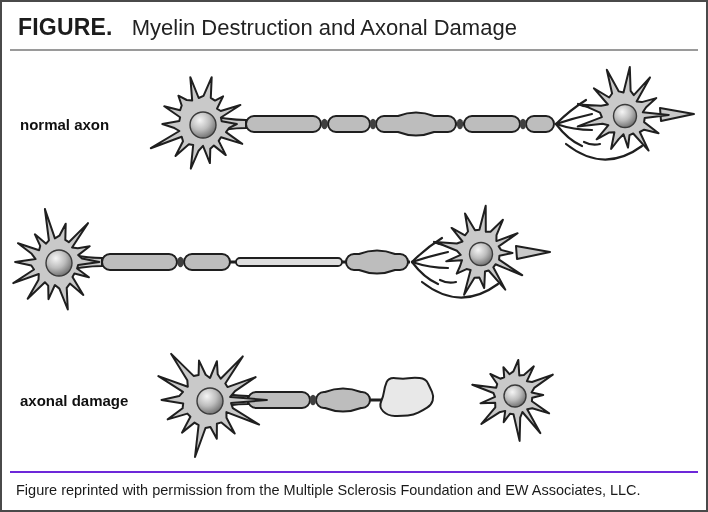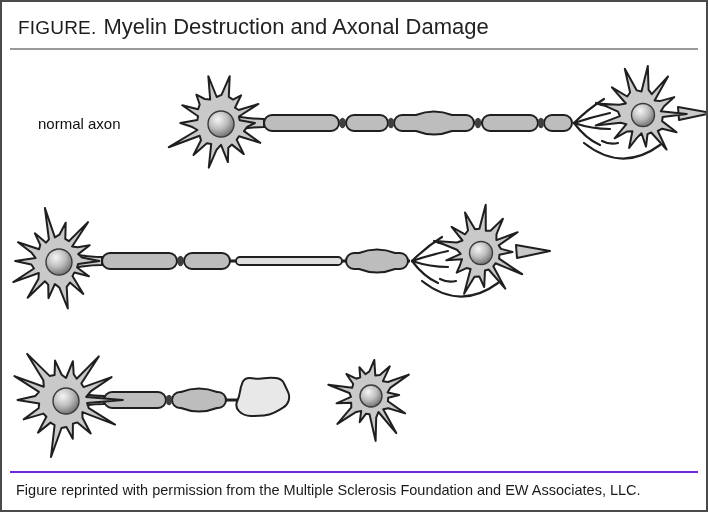--- a/index.html
+++ b/index.html
@@ -4,26 +4,26 @@
 <style>
   html,body{margin:0;padding:0;background:#ffffff;}
   .page{
     width:708px;height:512px;box-sizing:border-box;
     border:2px solid #4a4a4a;background:#ffffff;
     display:flex;flex-direction:column;
     font-family:"Liberation Sans",sans-serif;color:#1c1c1c;
     overflow:hidden;
   }
   .header{padding:12px 16px 8px 16px;}
-  .title-label{font-weight:normal;font-size:19px;letter-spacing:.2px;}
-  .title-text{font-size:22px;margin-left:7px;color:#222;}
+  .title-label{font-weight:bold;font-size:23px;letter-spacing:.2px;}
+  .title-text{font-size:22px;margin-left:19px;color:#222;}
   .divider{border-top:2px solid #9a9a9a;margin:0 8px;}
   .rows{flex:1;display:flex;flex-direction:column;justify-content:space-around;padding:4px 0 2px 0;}
   .row{display:flex;align-items:center;}
-  .row-label{width:126px;padding-left:36px;font-weight:normal;font-size:15px;color:#101010;flex:0 0 auto;}
+  .row-label{width:126px;padding-left:18px;font-weight:bold;font-size:15px;color:#101010;flex:0 0 auto;}
   .neuron{display:block;flex:0 0 auto;}
   .caption{
     margin:0 8px;border-top:2px solid #6d28d9;
     padding:9px 6px 12px 6px;font-size:14.5px;color:#1a1a1a;
   }
 </style>
 </head>
 <body>
 
 <div class="page">
@@ -97,20 +97,21 @@
           <path d="M 420 85 Q 458 115 496 87" fill="none" stroke="#1f1f1f" stroke-width="2.2" stroke-linecap="round"></path>
           <path d="M 514 49 L 548 55 L 515 62 Z" fill="#c9c9c9" stroke="#1f1f1f" stroke-width="2" stroke-linejoin="round"></path>
           <path d="M80.0 61.6 L97.3 65.0 L76.2 67.9 L75.1 71.5 L86.9 80.3 L72.4 76.5 L70.5 79.9 L81.3 98.0 L67.9 86.6 L64.7 90.8 L65.8 112.5 L57.4 91.6 L52.9 88.0 L46.5 102.2 L46.2 88.6 L42.9 85.3 L25.7 101.8 L36.5 82.7 L36.8 77.0 L11.3 86.1 L32.0 72.5 L29.3 68.5 L13.1 65.0 L33.6 62.1 L29.7 56.8 L16.0 46.2 L37.1 53.2 L38.2 48.9 L32.9 37.3 L44.1 46.7 L46.9 43.4 L42.9 12.0 L52.9 41.4 L57.4 38.7 L63.7 26.7 L63.3 42.9 L66.8 45.2 L86.0 26.1 L70.1 50.5 L75.8 51.3 L87.7 49.2 L76.2 58.1 Z" fill="#c9c9c9" stroke="#1f1f1f" stroke-width="2" stroke-linejoin="round"></path>
           <path d="M499.0 52.9 L510.5 56.0 L497.4 58.8 L497.1 62.7 L520.2 78.2 L493.5 67.3 L491.3 70.3 L503.3 92.7 L486.6 73.5 L483.0 74.5 L482.2 91.0 L477.4 80.6 L472.5 80.7 L462.1 97.8 L468.6 72.9 L464.5 72.1 L454.7 76.6 L458.1 69.0 L460.0 63.3 L444.2 64.3 L458.7 57.9 L454.9 53.8 L433.4 45.0 L454.8 46.5 L460.5 44.5 L449.6 30.9 L463.0 38.3 L466.0 34.5 L463.0 16.4 L473.0 33.3 L477.4 32.7 L483.7 8.7 L483.8 34.7 L488.5 34.7 L500.9 22.8 L494.5 38.2 L494.4 44.1 L515.6 36.3 L496.7 49.4 Z" fill="#c9c9c9" stroke="#1f1f1f" stroke-width="2" stroke-linejoin="round"></path>
           <circle cx="57" cy="66" r="13" fill="url(#ng-demyel)" stroke="#3a3a3a" stroke-width="1.4"></circle>
           <circle cx="479" cy="57" r="11.5" fill="url(#ng-demyel)" stroke="#3a3a3a" stroke-width="1.4"></circle>
         </svg>
     </div>
 
     <div class="row">
+      <div class="row-label">axonal damage</div>
       <svg class="neuron" viewBox="0 0 560 130" width="560" height="130">
           <defs>
             <radialGradient id="ng-damage" cx="38%" cy="32%" r="78%">
               <stop offset="0%" stop-color="#f5f5f5"></stop>
               <stop offset="48%" stop-color="#bdbdbd"></stop>
               <stop offset="100%" stop-color="#5f5f5f"></stop>
             </radialGradient>
           </defs>
           <line x1="80" y1="65" x2="238" y2="65" stroke="#1f1f1f" stroke-width="3"></line>
           <path d="M 60 55 Q 84 61 102 61 L 102 69 Q 84 69 60 75 Z" fill="#c9c9c9" stroke="#1f1f1f" stroke-width="2"></path>

